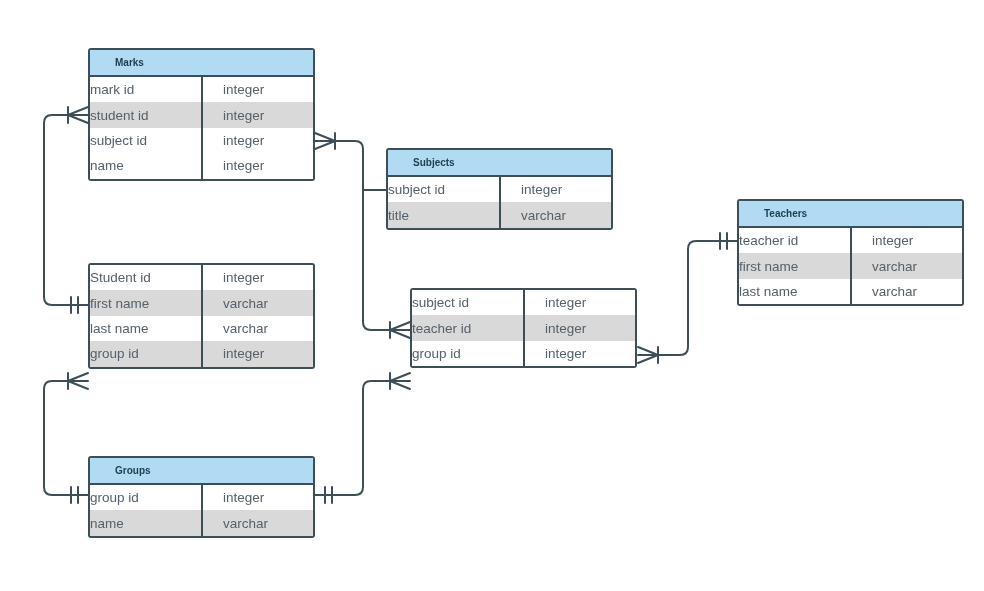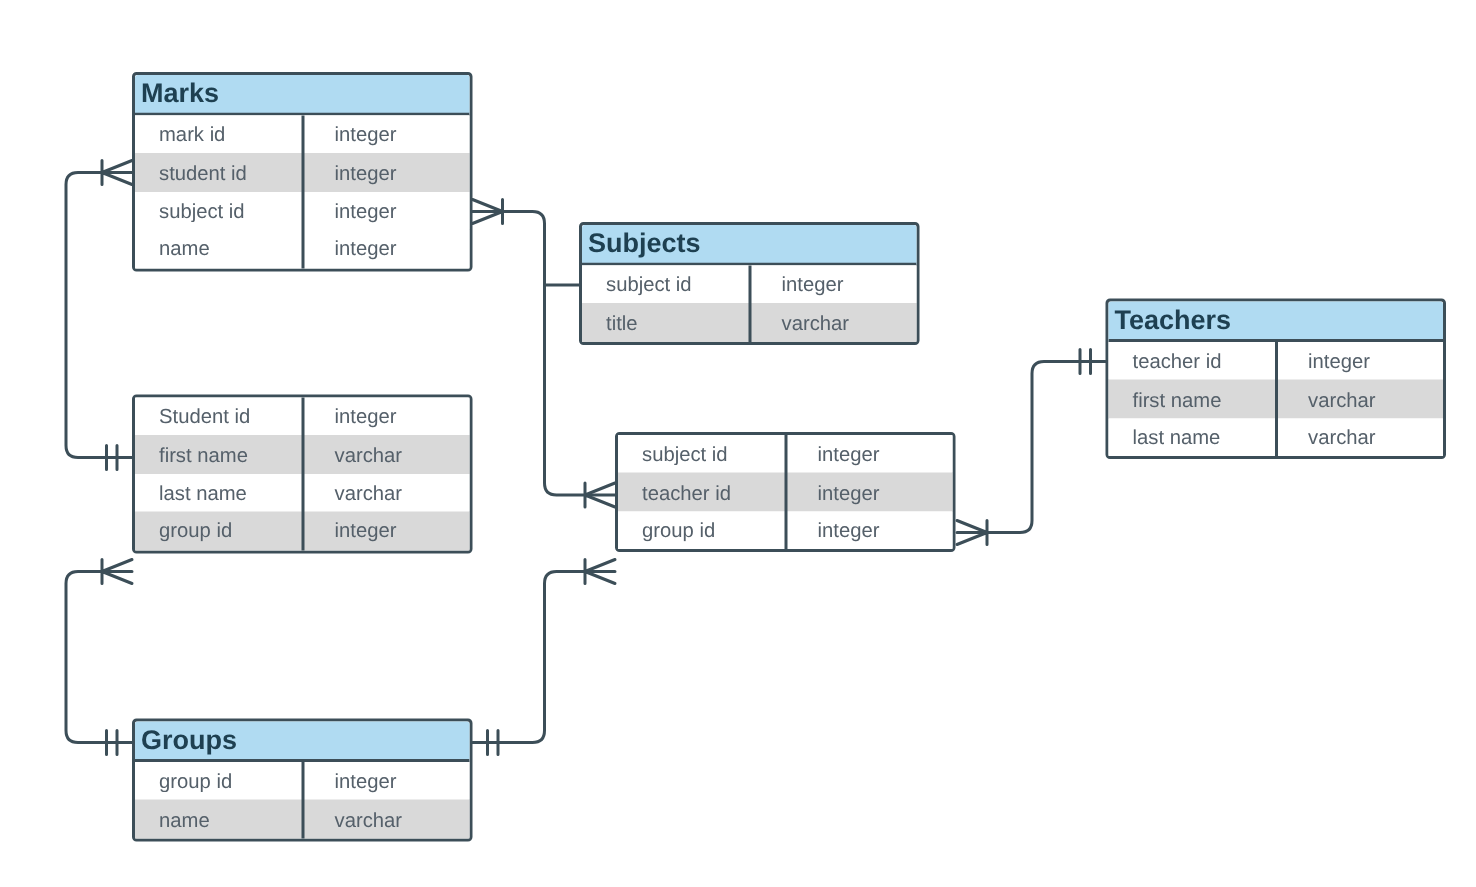--- a/index.html
+++ b/index.html
@@ -19,22 +19,22 @@
     border-radius:3px;
     background:#ffffff;
     z-index:2;
   }
   .tbl-header{
     height:25px;
     background:#b0dbf2;
     border-bottom:2px solid #3c4e58;
     display:flex;
     align-items:center;
-    padding-left:4px;
-    font-size:18px;
+    padding-left:25px;
+    font-size:10px;
     font-weight:bold;
     color:#1e4051;
     border-top-left-radius:2px;
     border-top-right-radius:2px;
   }
   .tbl-body{position:relative;}
   .col-divider{
     position:absolute;
     left:111px;top:0;bottom:0;
     width:2px;
@@ -44,21 +44,20 @@
     height:25.4px;
     display:flex;
     align-items:center;
     font-size:13.5px;
     color:#55606a;
     background:#ffffff;
   }
   .row.alt{background:#d9d9d9;}
   .cell-field{
     width:113px;
-    padding-left:16px;
     box-sizing:border-box;
     white-space:nowrap;
     overflow:hidden;
   }
   .cell-type{
     padding-left:20px;
     white-space:nowrap;
   }
 </style>
 </head>
@@ -176,21 +175,21 @@
             <span class="cell-field">first name</span>
             <span class="cell-type">varchar</span>
           </div>
           <div class="row">
             <span class="cell-field">last name</span>
             <span class="cell-type">varchar</span>
           </div>
           <div class="col-divider"></div>
         </div>
       </div>
-      <div class="tbl" style="left: 88px; top: 479px;">
+      <div class="tbl" style="left: 88px; top: 456px;">
         <div class="tbl-header">
           <span>Groups</span>
         </div>
         <div class="tbl-body">
           <div class="row">
             <span class="cell-field">group id</span>
             <span class="cell-type">integer</span>
           </div>
           <div class="row alt">
             <span class="cell-field">name</span>

